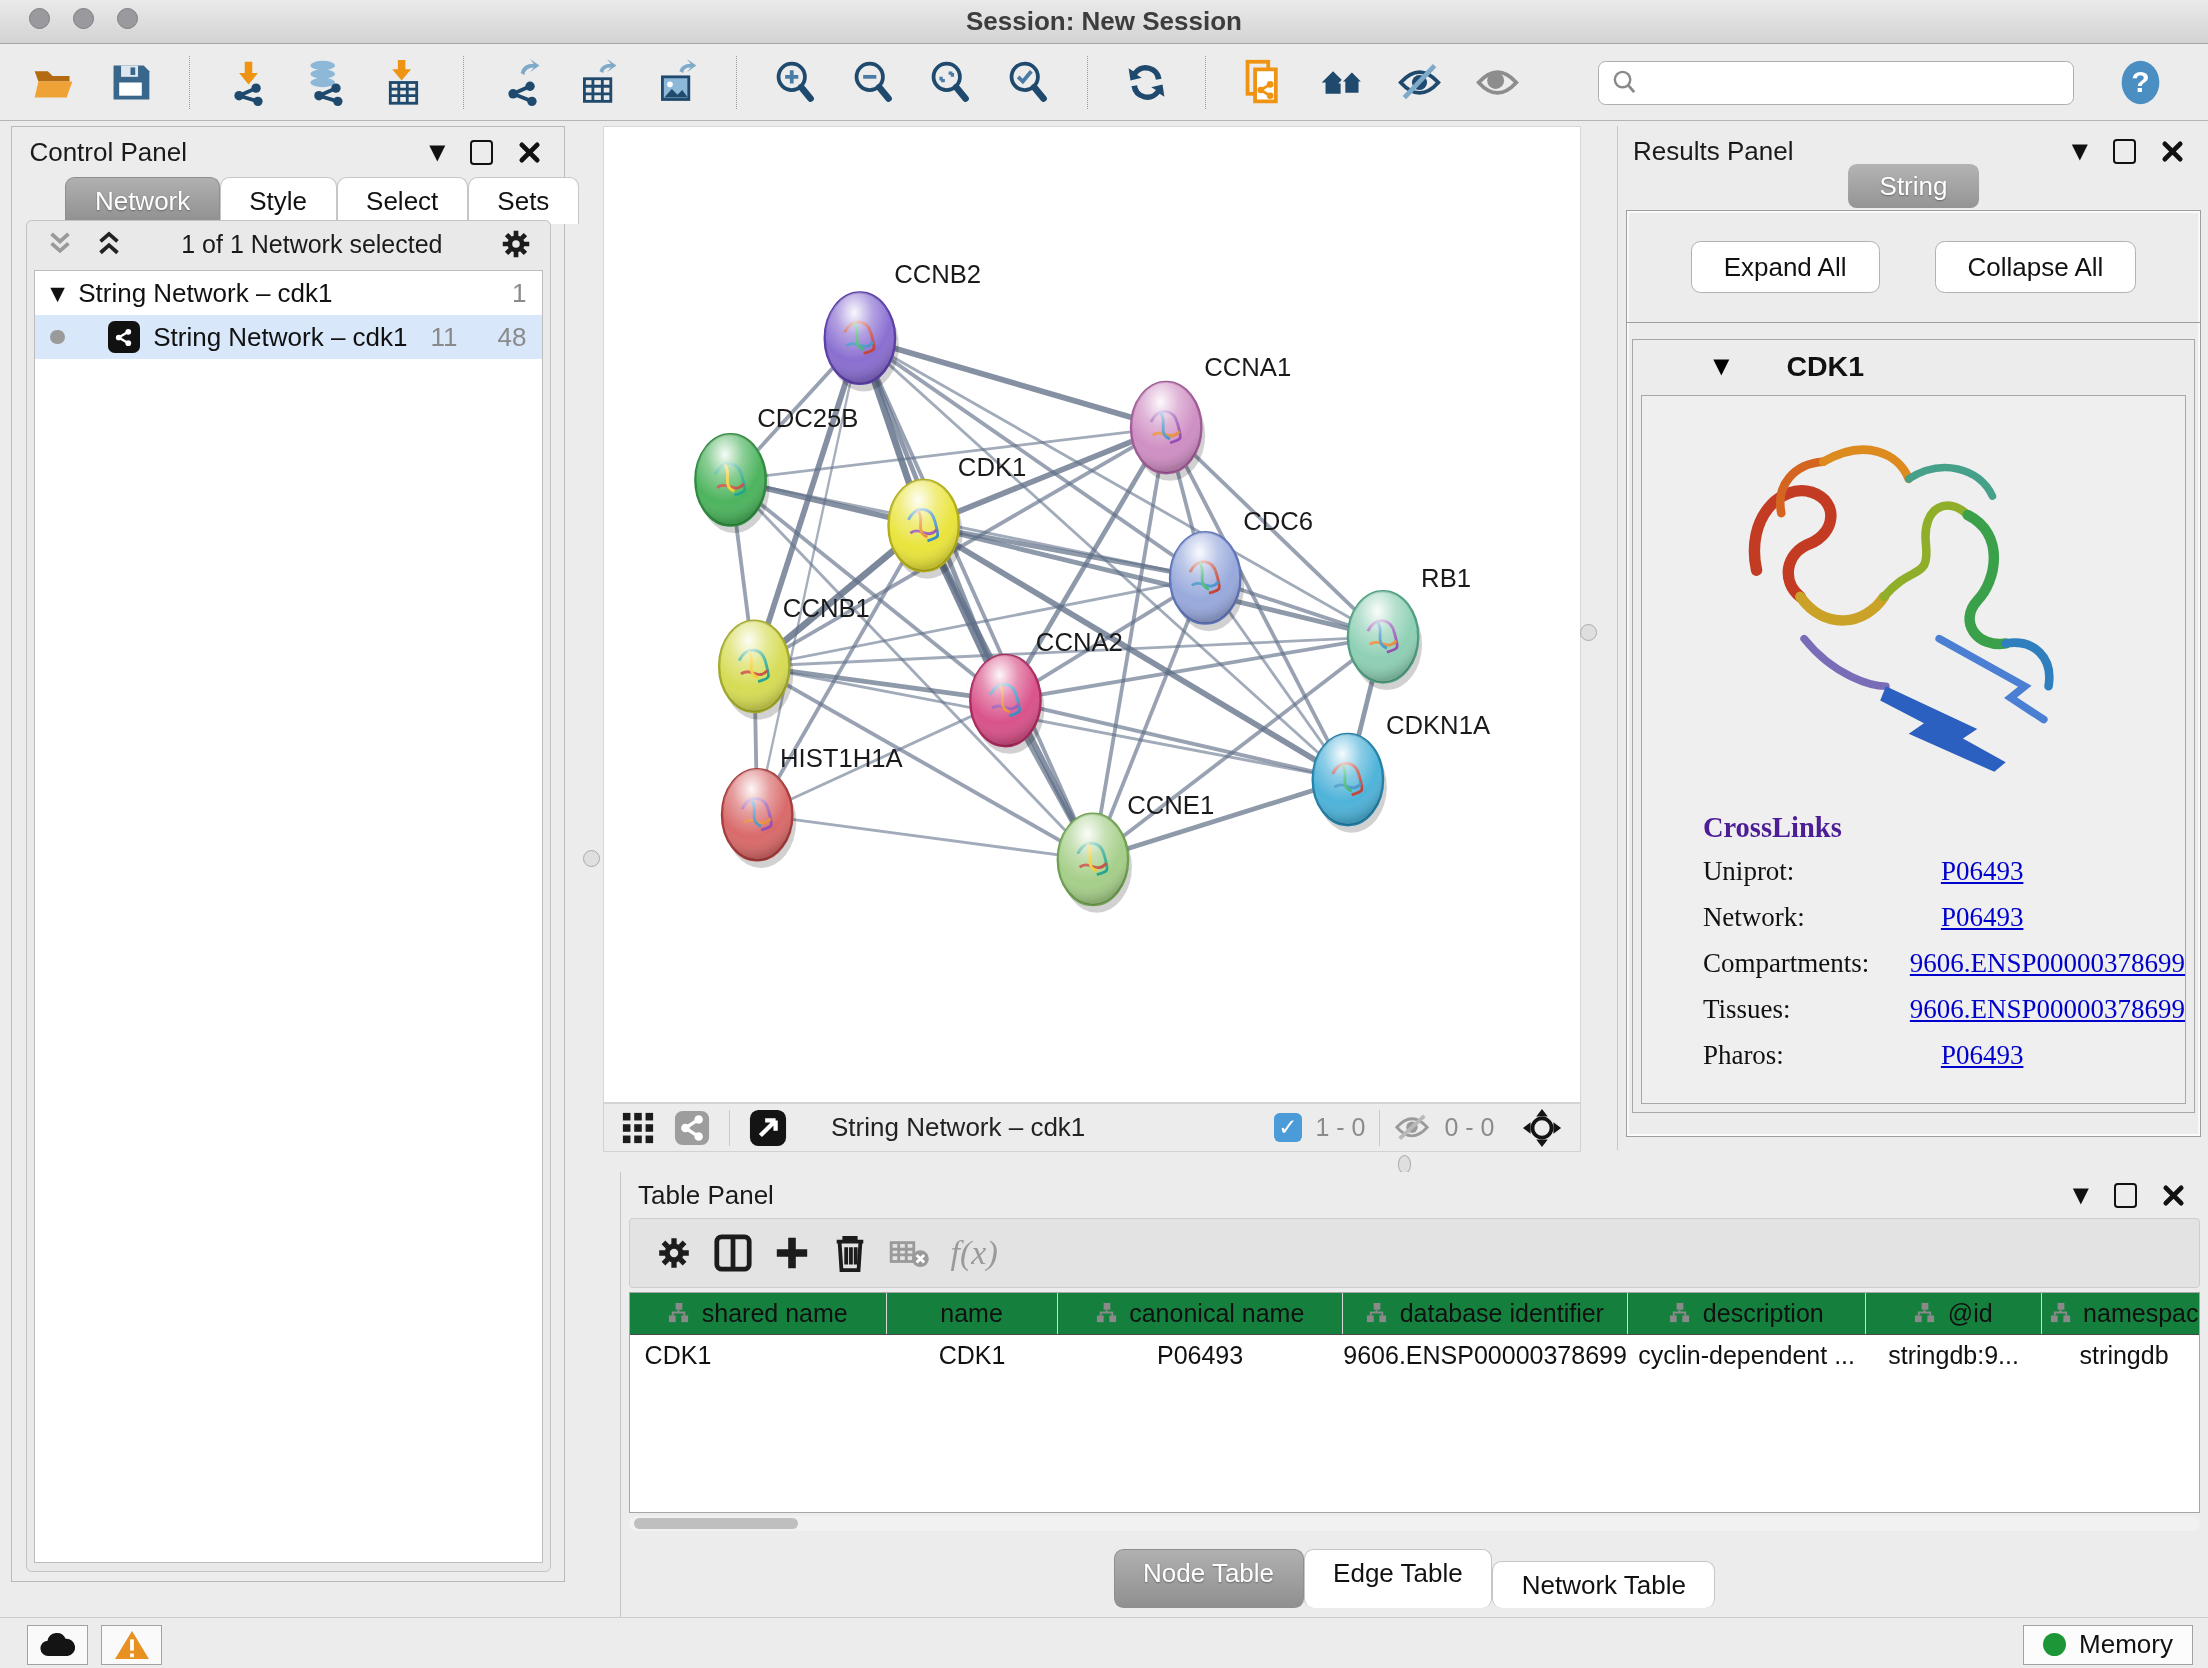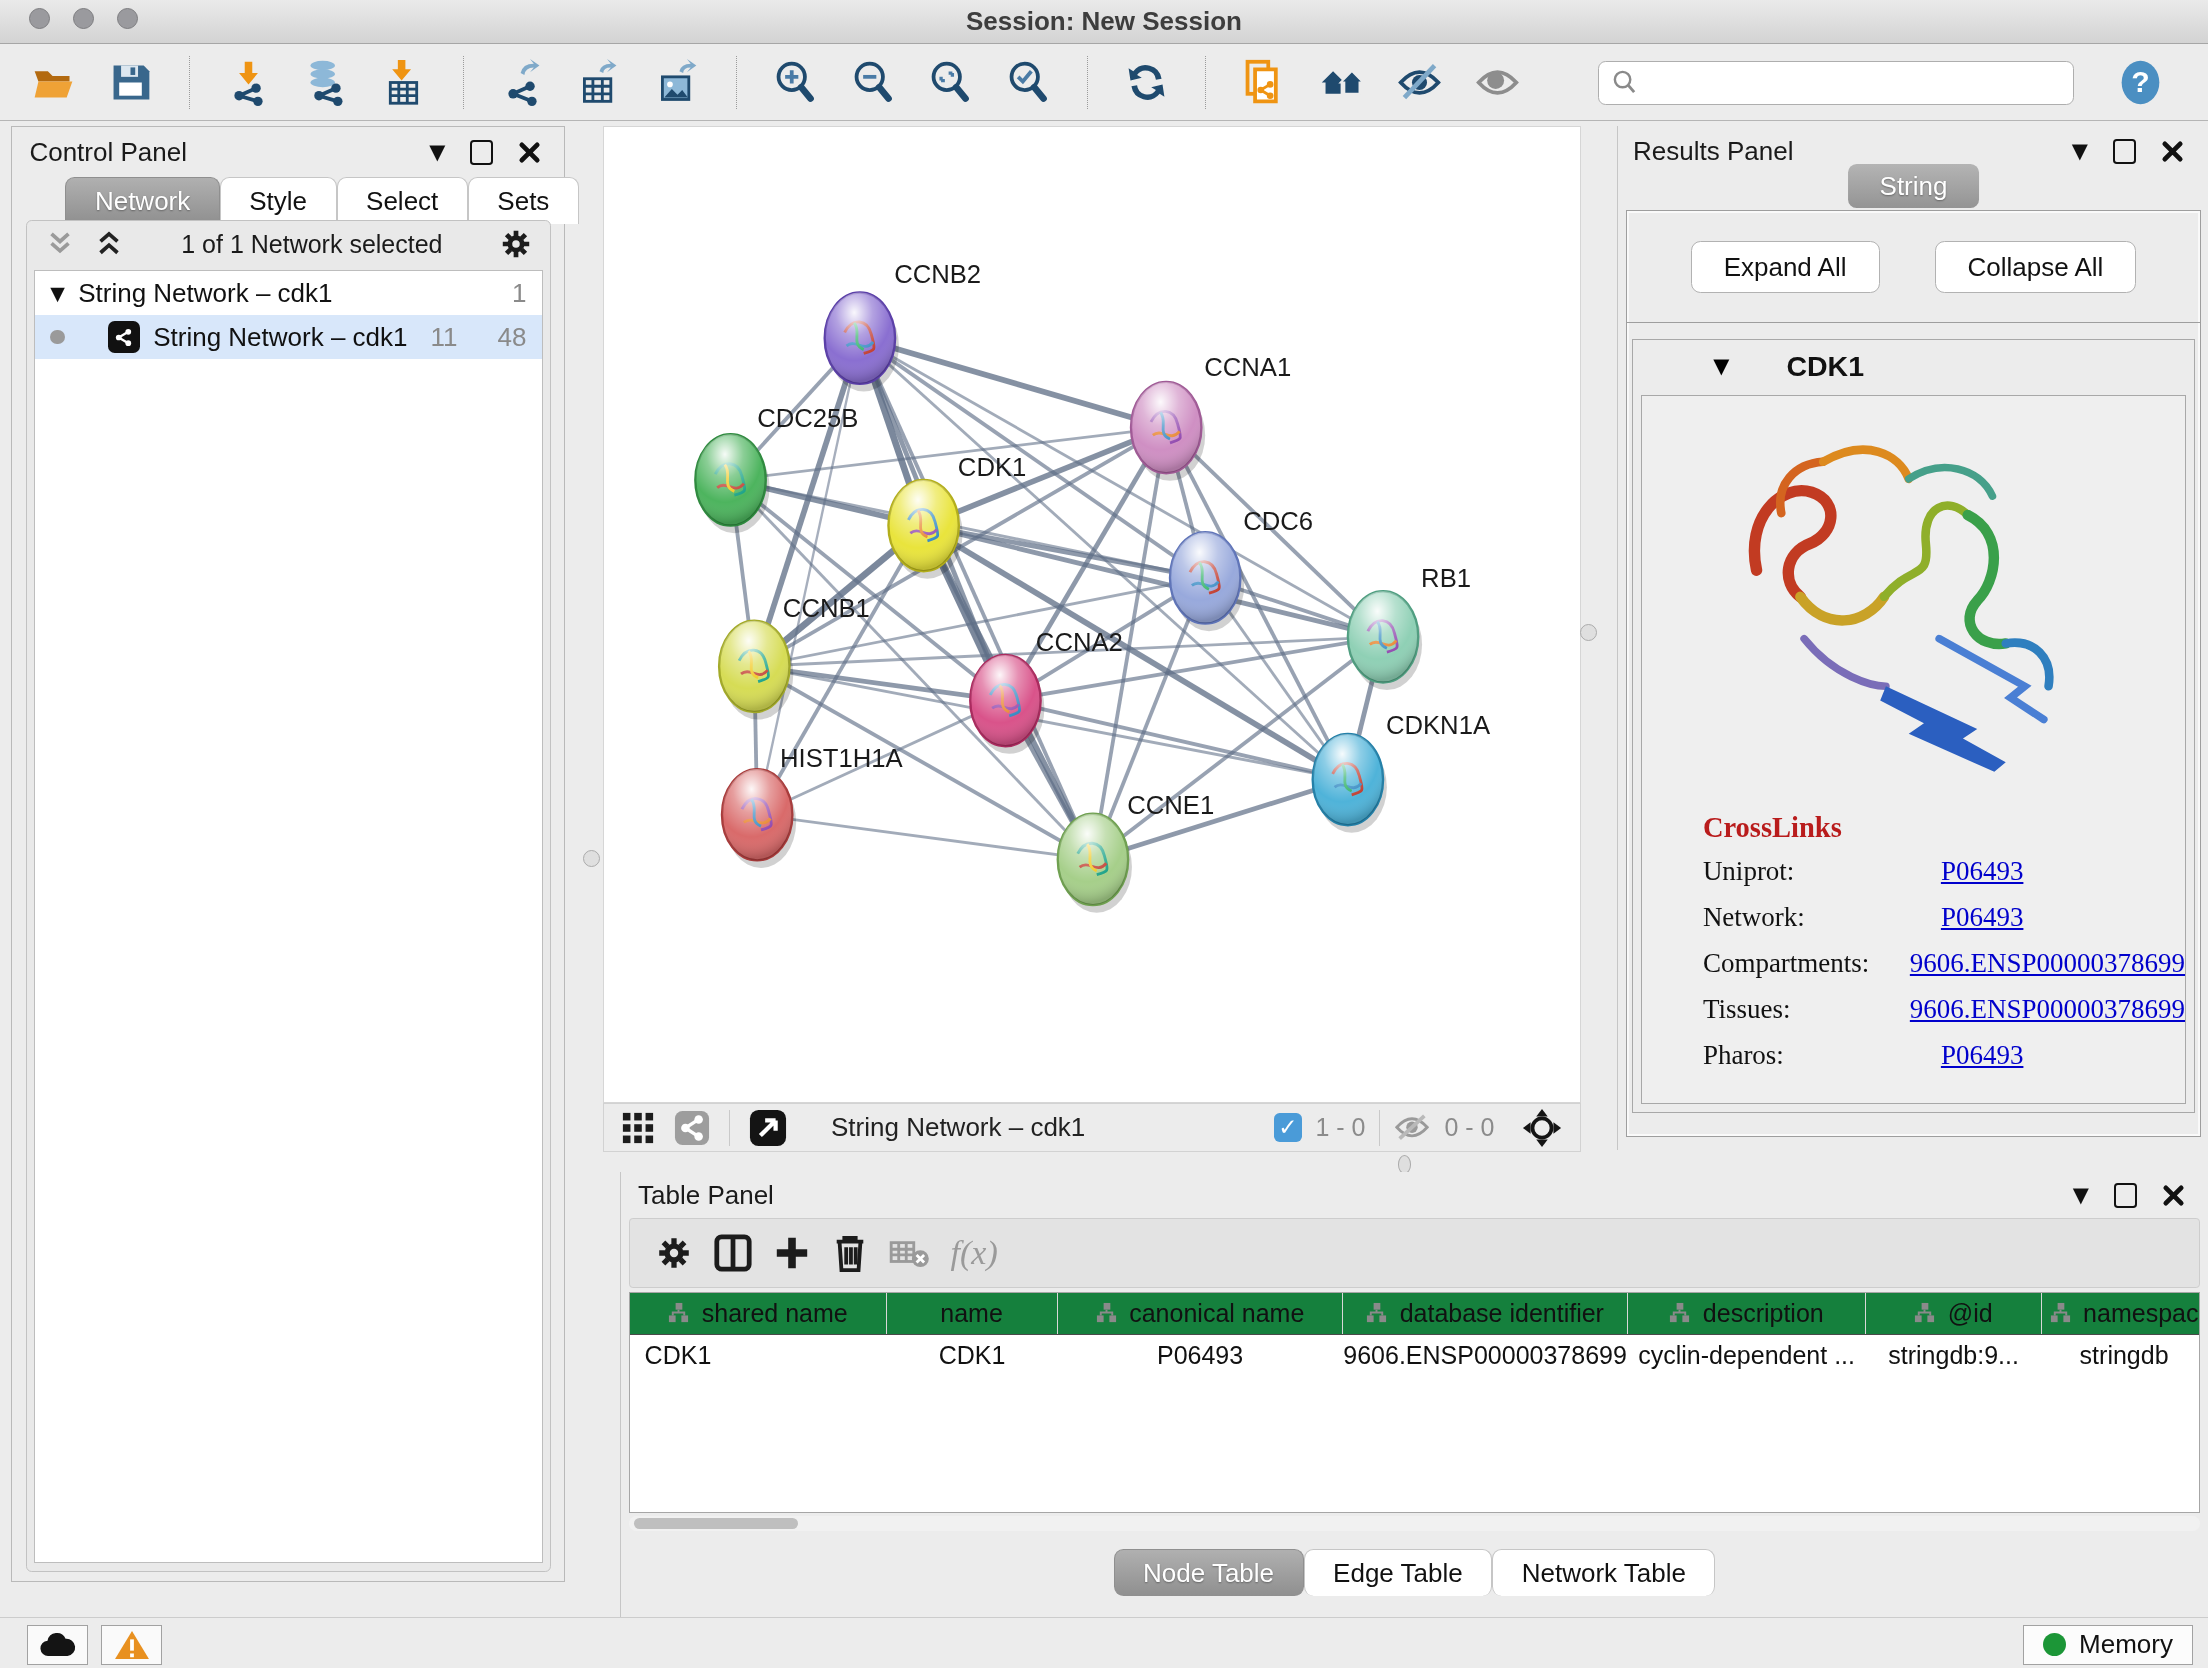--- a/index.html
+++ b/index.html
@@ -69,21 +69,21 @@
   .rp-content { position:absolute; left:7.6px; right:7.6px; top:84px; bottom:13.3px; border:1.9px solid #9e9e9e; background:#ececec; box-shadow:inset 0 0 0 1.9px #fafafa; }
   .rp-buttons { display:flex; justify-content:center; gap:55px; padding:30px 0 28.5px; border-bottom:1.9px solid #9e9e9e; }
   .rp-btn { font-size:26px; color:#111; background:#fff; border:1px solid #b2b2b2; border-radius:9.5px; padding:9.5px 32px; cursor:pointer; }
   .gene-section { margin:5.7px; border:1px solid #a8a8a8; background:#ececec; position:absolute; left:0; right:0; top:122px; bottom:17px; }
   .gene-head { height:53px; display:flex; align-items:center; gap:57px; padding-left:80px; }
   .gene-symbol { font-size:28.5px; font-weight:700; color:#111; }
   .gene-body { position:absolute; left:7.6px; right:7.6px; top:55px; bottom:7.6px; border:1px solid #a8a8a8; background:#efefef; overflow:hidden; }
   .gene-desc { font-size:27px; color:#1a1a1a; padding:15px 0 0 21px; }
   .protein-img { display:block; margin:3.8px auto 0; }
   .crosslinks { font-family:"Liberation Serif", serif; padding-left:61px; margin-top:3.8px; }
-  .crosslinks h3 { font-size:28.5px; color:#b91c1c; margin-bottom:11.4px; }
+  .crosslinks h3 { font-size:28.5px; color:#4c1d95; margin-bottom:11.4px; }
   .xrow { display:flex; font-size:27px; margin-bottom:15px; }
   .xrow .xlabel { width:238px; color:#111; }
   .xrow a { color:#0000cc; text-decoration:underline; }
 
   
   .table-panel { position:absolute; left:620px; top:1172px; width:1588px; height:445px; background:#ececec; border-left:1.9px solid #c6c6c6; }
   .tp-head { display:flex; align-items:center; justify-content:space-between; padding:7.6px 23px 0 17px; }
   .tp-toolbar { position:absolute; left:7.6px; right:7.6px; top:46px; height:70px; background:#e3e3e3;
     border:1px solid #cdcdcd; border-radius:3.8px; display:flex; align-items:center; gap:20px; padding-left:25px; }
   .fx { font-family:"Liberation Serif", serif; font-style:italic; font-size:34px; color:#9a9a9a; }
@@ -824,21 +824,21 @@
             <div class="td" style="width: 165px;">stringdb</div>
           </div>
         </div>
     </div>
     <div class="hscroll">
         <span class="hthumb"></span>
       </div>
     <div class="tp-tabs" id="tp-tabs">
         <span class="tab active" style="border-radius: 9.5px;">Node Table</span>
         <span class="tab" style="border-radius: 9.5px;">Edge Table</span>
-        <span class="tab" style="border-radius: 9.5px;">Network Table</span>
+        <span class="tab" style="border-radius: 9.5px; margin-top: 12px;">Network Table</span>
       </div>
   </div>
 
   <div class="statusbar">
     <span class="sbtn" style="left:27px;">
       <svg width="38" height="27" viewBox="0 0 40 28">
           <path d="M10 26 a8 8 0 0 1 -1-16 a10 10 0 0 1 19-2 a7.5 7.5 0 0 1 2 18 Z" fill="#141414"></path>
         </svg>
     </span>
     <span class="sbtn" style="left:101px;">

